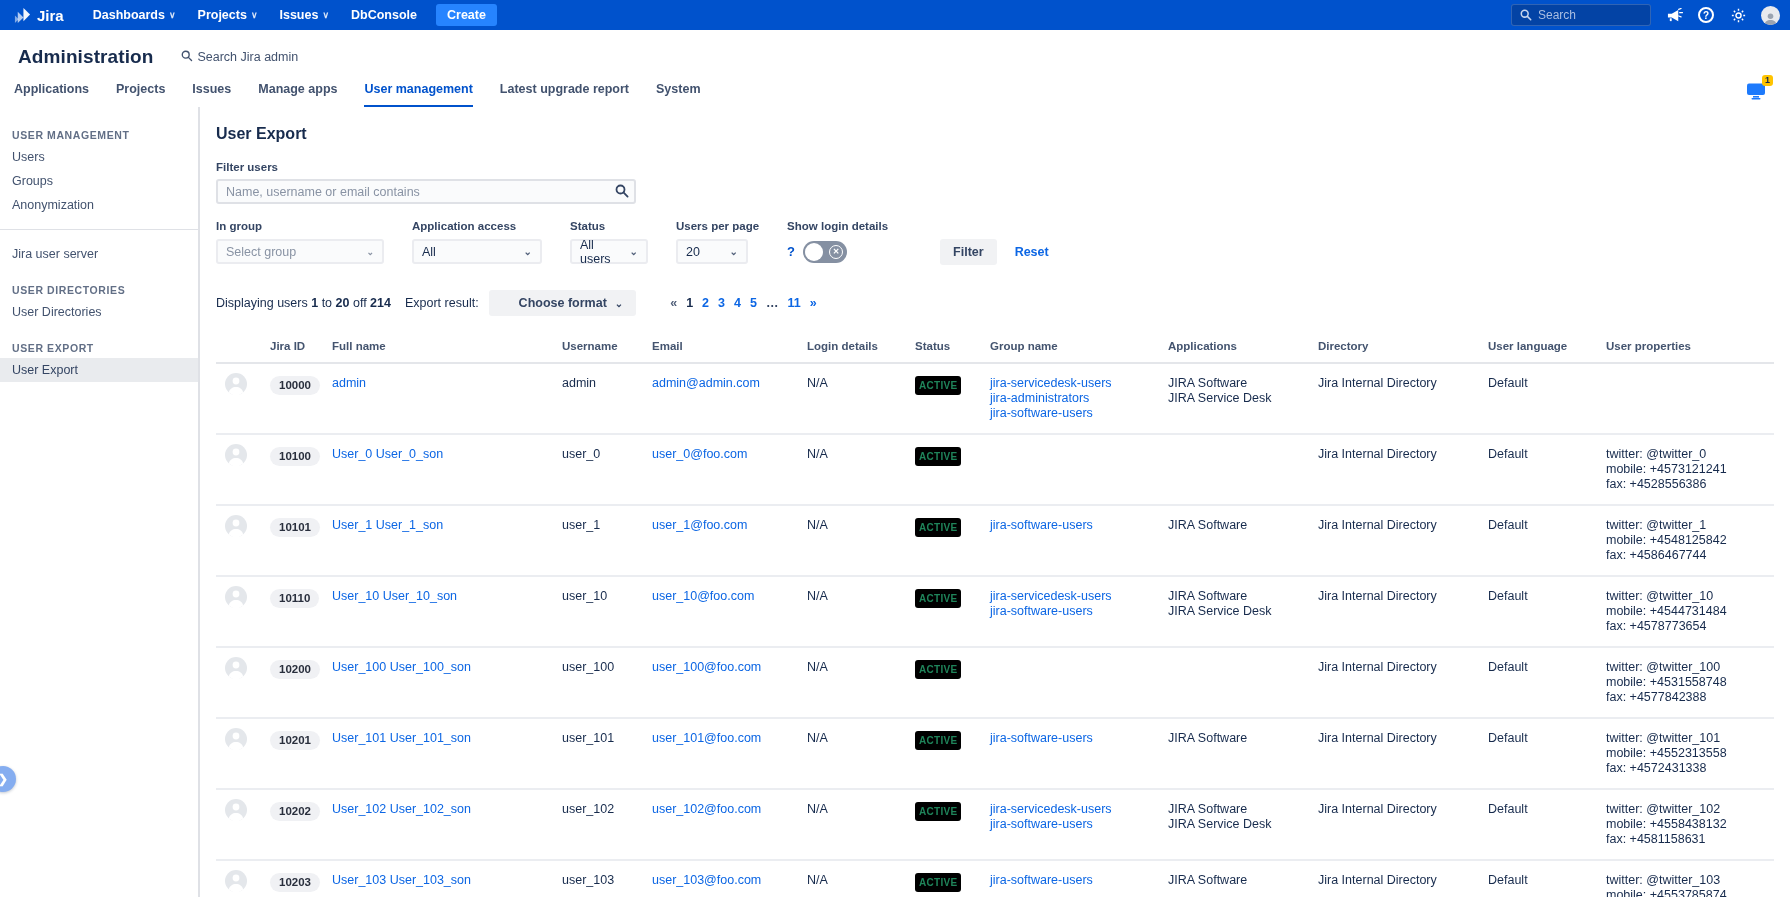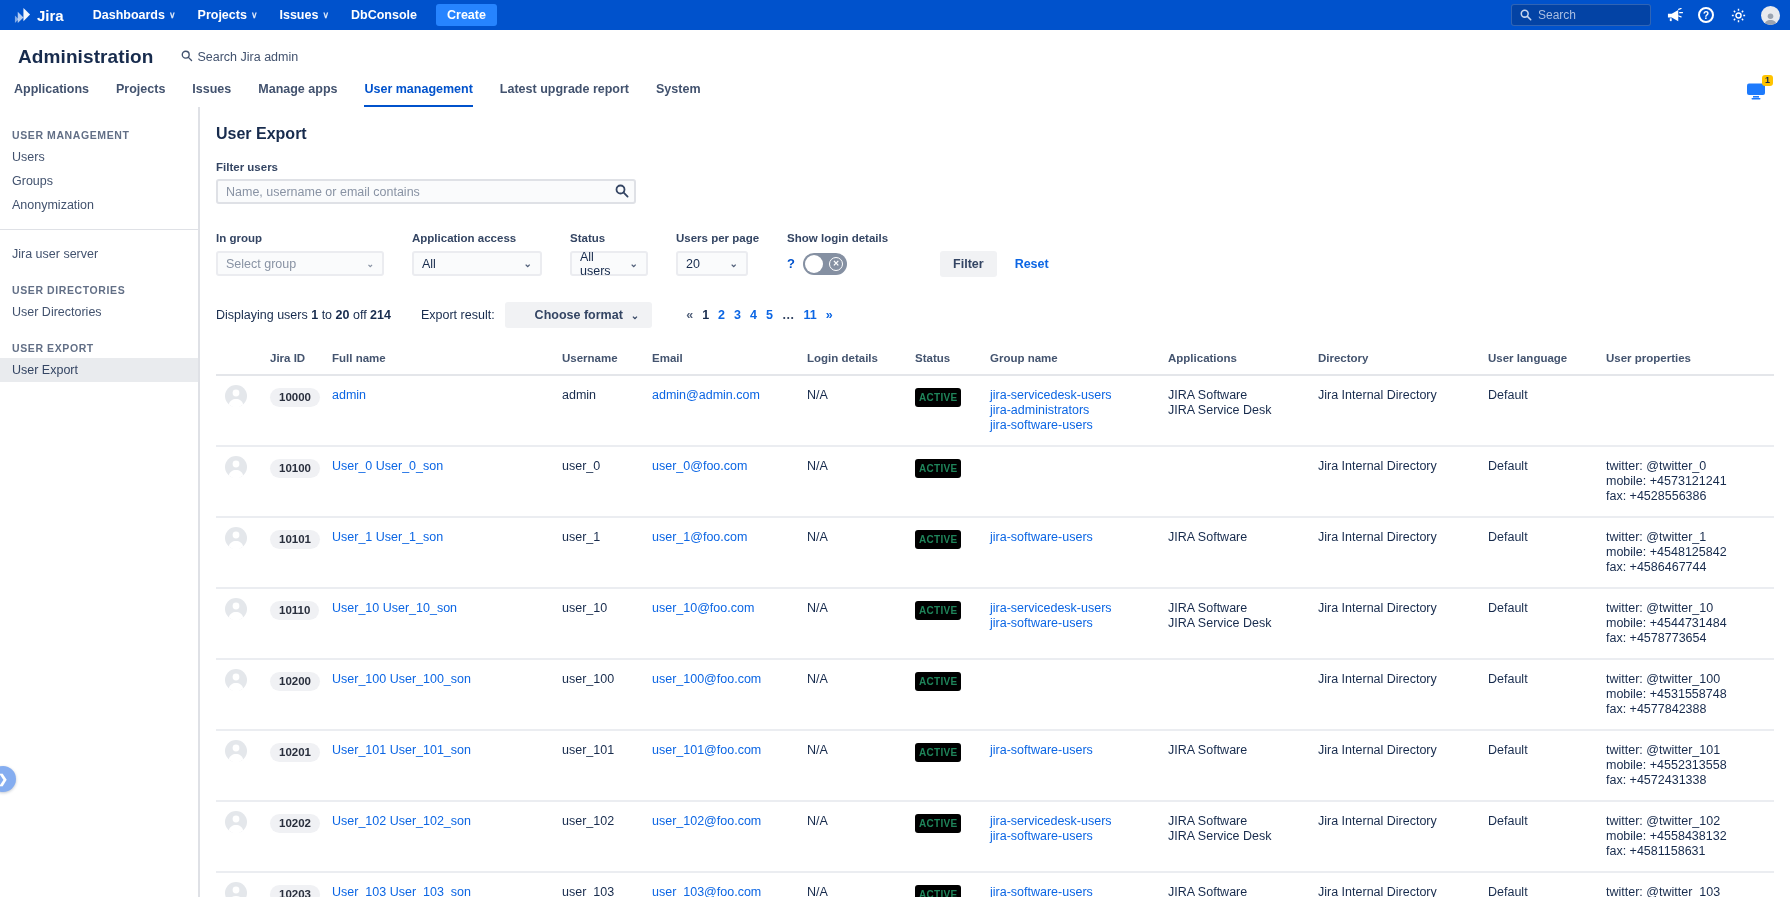--- a/index.html
+++ b/index.html
@@ -46,40 +46,40 @@
   .content-title { font-size:16px; font-weight:bold; margin-bottom:18px; }
 
   
   .field-label { font-size:11.5px; font-weight:bold; color:#344563; margin-bottom:6px; }
   .filter-input-wrap { position:relative; width:420px; margin-bottom:16px; }
   .filter-input { width:420px; height:25px; border:2px solid #DFE1E6; border-radius:3px; padding:0 28px 0 8px; font-size:12.5px; color:#172B4D; font-family:inherit; outline:none; background:#FAFBFC; }
   .filter-input::placeholder { color:#8993A4; }
   .filter-input-icon { position:absolute; right:7px; top:5px; }
 
   .filter-row { display:flex; align-items:flex-end; gap:28px; margin-bottom:26px; }
-  .filter-col .field-label { margin-bottom:7px;margin-top:12px; }
+  .filter-col .field-label { margin-bottom:7px; }
   .select-box { height:25px; background:#FAFBFC; border:2px solid #EBECF0; border-radius:3px; display:flex; align-items:center; justify-content:space-between; padding:0 8px; font-size:12.5px; cursor:pointer; color:#172B4D; }
   .select-box .chev { font-size:10px; font-weight:bold; color:#505F79; margin-left:10px; }
   .select-muted { color:#8993A4; }
   .select-muted .chev { font-size:9px; color:#8993A4; }
   .w-group { width:168px; } .w-app { width:130px; } .w-status { width:78px; } .w-pp { width:72px; }
   .login-ctl { display:flex; align-items:center; gap:8px; height:25px; }
   .q-help { color:#0052CC; font-weight:bold; font-size:13px; cursor:pointer; }
   .toggle { width:44px; height:22px; border-radius:11px; background:#8590A2; position:relative; cursor:pointer; }
   .toggle-knob { position:absolute; left:2px; top:2px; width:18px; height:18px; border-radius:50%; background:#fff; }
   .toggle-x { position:absolute; right:4px; top:4px; width:14px; height:14px; border-radius:50%; border:1.5px solid #fff; color:#fff; font-size:8px; display:flex; align-items:center; justify-content:center; font-weight:bold; }
   .btn-gray { background:#F1F2F4; border:none; border-radius:3px; padding:6px 13px; font-size:12.5px; font-weight:600; color:#344563; cursor:pointer; font-family:inherit; }
   .filter-actions { display:flex; align-items:center; gap:18px; margin-left:24px; height:25px; }
   .link { color:#0C66E4; text-decoration:none; cursor:pointer; }
   .reset-link { font-size:12.5px; font-weight:600; }
 
   
   .summary-row { display:flex; align-items:center; gap:10px; margin-bottom:18px; font-size:12.5px; }
   .summary-text b { font-weight:bold; }
-  .export-label { margin-left:20px; }
+  .export-label { margin-left:4px; }
   .choose-format { display:flex; align-items:center; gap:8px;padding-left:30px; }
   .pagination { display:flex; align-items:center; gap:9px; margin-left:24px; font-size:12.5px; font-weight:600; }
   .page-item { cursor:pointer; color:#0C66E4; }
   .page-item.current { color:#172B4D; font-weight:bold; cursor:default; }
   .page-item.static { color:#344563; cursor:default; }
   .page-prev { color:#505F79; cursor:pointer; }
 
   
   table { border-collapse:collapse; width:1558px; table-layout:fixed; font-size:12.5px; }
   thead th { text-align:left; font-size:11.5px; font-weight:bold; color:#44546F; padding:6px 8px 10px 8px; border-bottom:2px solid #E4E6EA; white-space:nowrap; }

